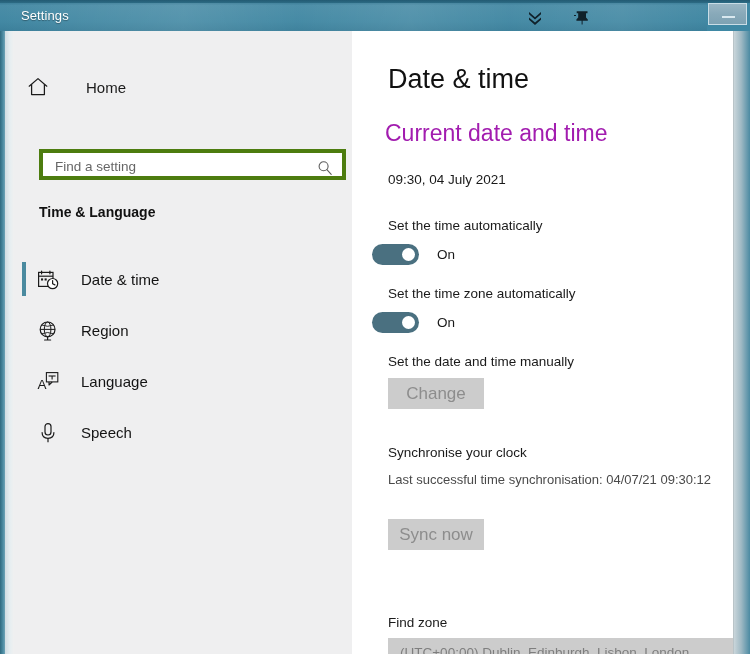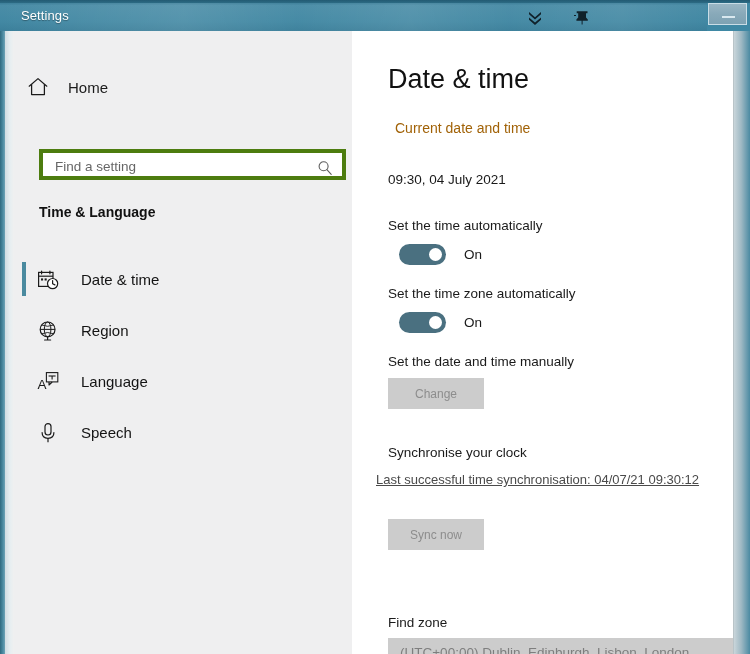--- a/index.html
+++ b/index.html
@@ -150,21 +150,21 @@
     display: flex;
     align-items: center;
     cursor: pointer;
   }
   #home-icon {
     width: 24px; height: 24px;
     margin-left: 12px;
     flex: 0 0 auto;
   }
   #home-label {
-    margin-left: 18px;
+    margin-left: 36px;
     font-size: 15px;
     color: #1b1b1b;
   }
 
   
   #search-box {
     position: absolute;
     left: 25px; top: 118px;
     width: 307px; height: 31px;
     background: #ffffff;
@@ -241,23 +241,23 @@
 
   #page-title {
     position: absolute;
     left: 36px; top: 33px;
     font-size: 27px;
     color: #111111;
     white-space: nowrap;
   }
   #section-title {
     position: absolute;
-    left: 43px; top: 89px;
-    font-size: 14px;
-    color: #a16207;
+    left: 33px; top: 89px;
+    font-size: 23px;
+    color: #a21caf;
     white-space: nowrap;
   }
   #current-datetime {
     position: absolute;
     left: 36px; top: 141px;
     font-size: 13.5px;
     color: #1a1a1a;
     white-space: nowrap;
   }
 
@@ -265,21 +265,21 @@
     position: absolute;
     left: 36px;
     font-size: 13.5px;
     color: #1a1a1a;
     white-space: nowrap;
   }
 
   
   .toggle-row {
     position: absolute;
-    left: 47px;
+    left: 20px;
     display: flex;
     align-items: center;
     text-align: right;
   }
   .toggle {
     width: 47px; height: 21px;
     border-radius: 11px;
     background: #4a7080;
     position: relative;
     cursor: pointer;
@@ -298,33 +298,32 @@
     color: #1a1a1a;
   }
 
   
   .btn-disabled {
     position: absolute;
     background: #cccccc;
     border: none;
     color: #8d8d8d;
     font-family: "Liberation Sans", sans-serif;
-    font-size: 12px;
+    font-size: 17px;
     cursor: default;
     padding: 0;
     text-align: center;
   }
 
   .info-line {
     position: absolute;
-    left: 24px;
+    left: 36px;
     font-size: 13px;
     color: #4a4a4a;
     white-space: nowrap;
-    text-decoration: underline;
   }
 
   
   #tz-label {
     position: absolute;
     left: 36px; top: 584px;
     font-size: 13.5px;
     color: #1a1a1a;
     white-space: nowrap;
   }

